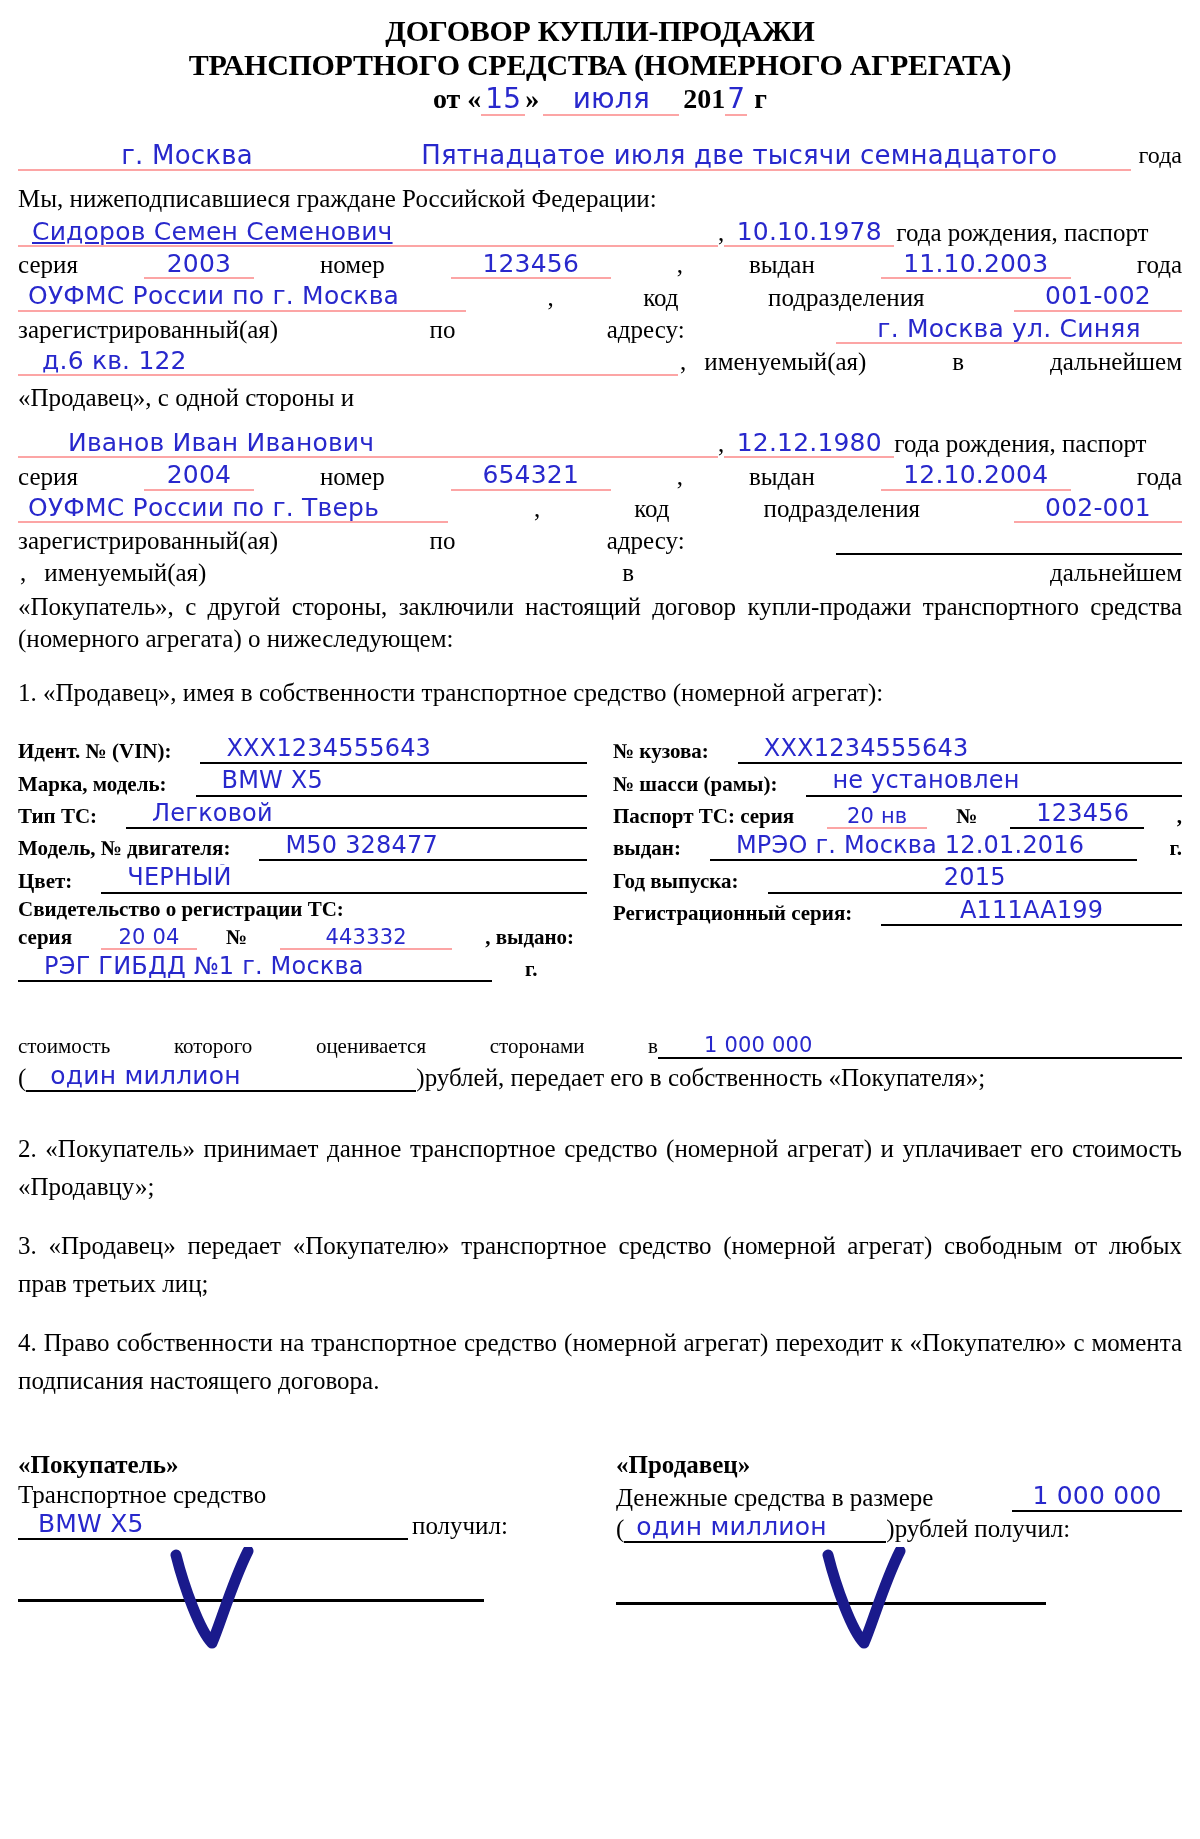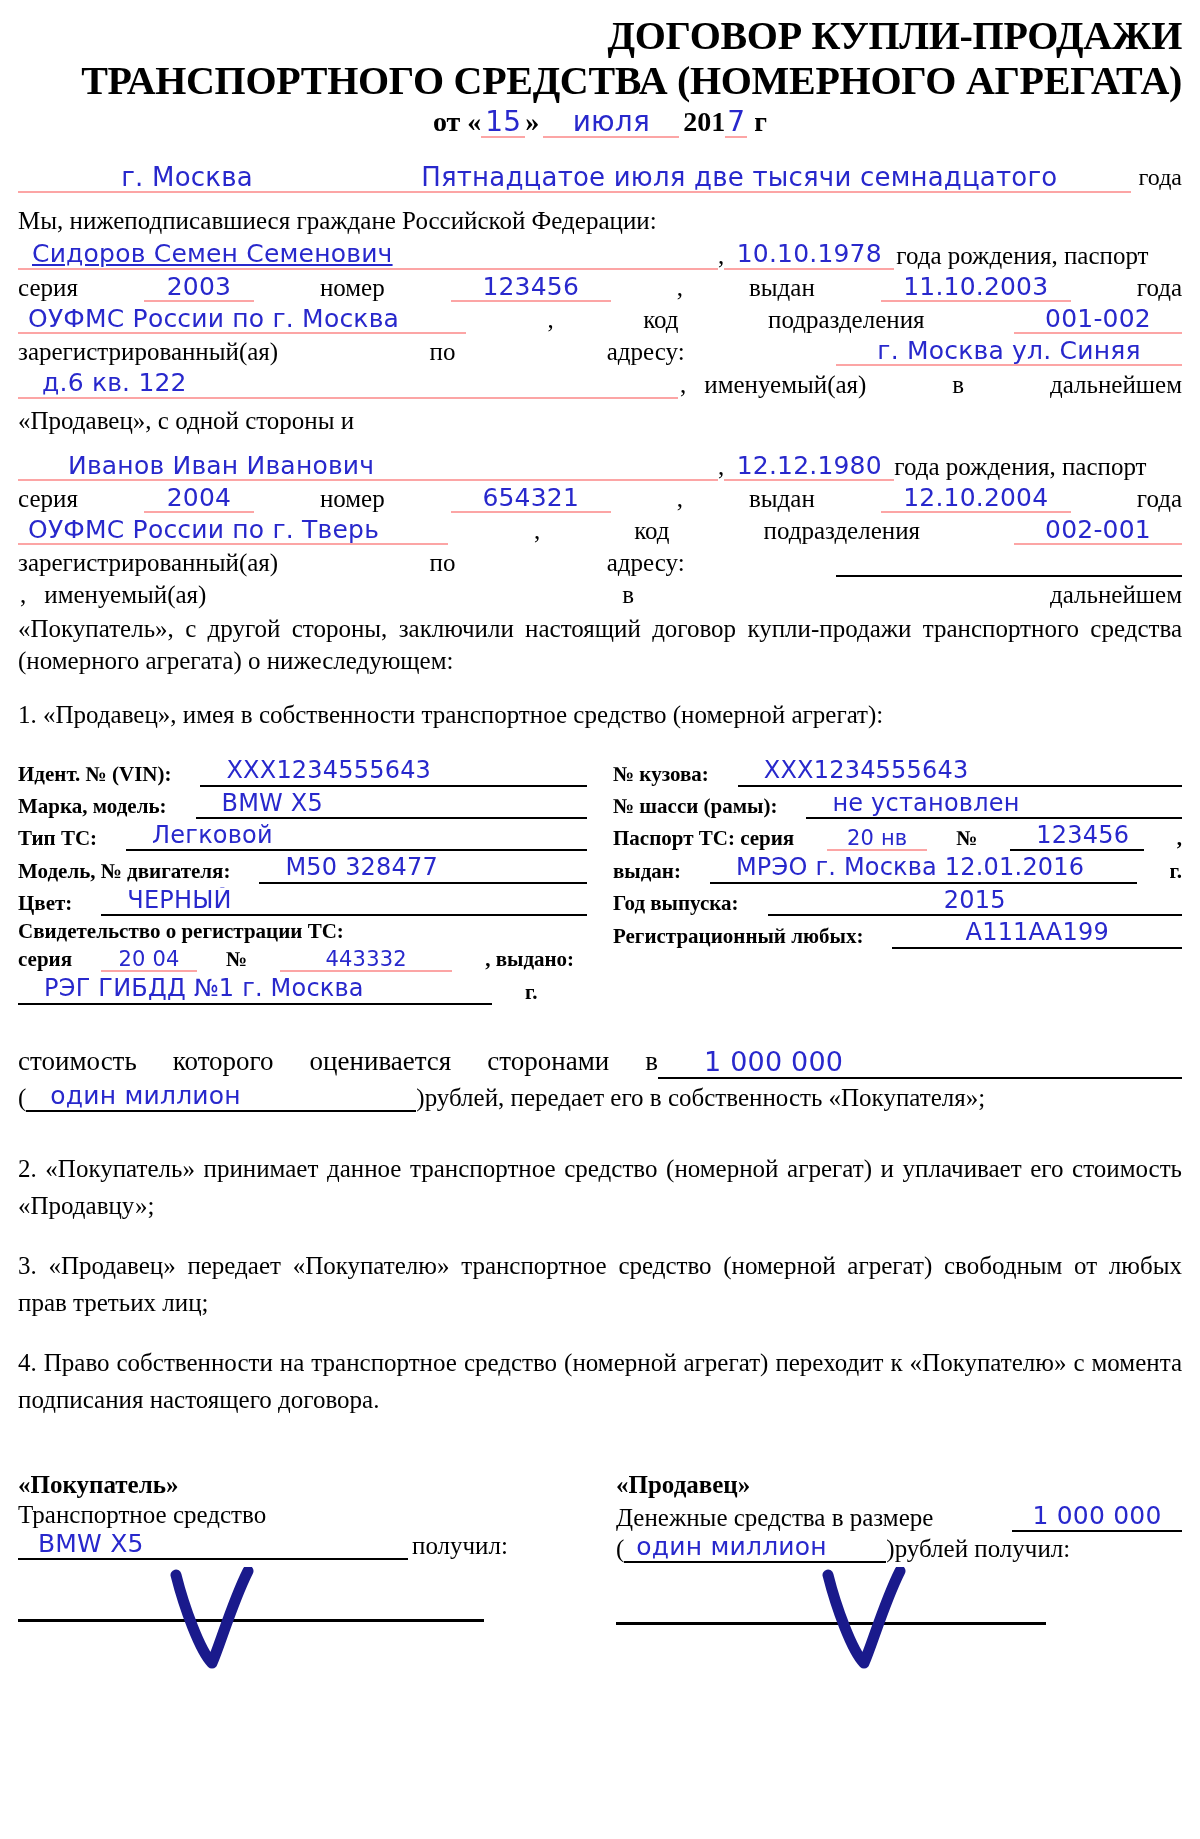--- a/index.html
+++ b/index.html
@@ -15,23 +15,23 @@
   }
   .page {
     width: 1200px;
     box-sizing: border-box;
     padding: 14px 18px 10px 18px;
     position: relative;
   }
 
   
   .title {
-    text-align: right;
+    text-align: center;
     font-weight: bold;
-    font-size: 40px;
+    font-size: 30px;
     line-height: 1.12;
     letter-spacing: -0.3px;
   }
   .title-line { display: block; white-space: nowrap; }
   .title-date {
     text-align: center;
     font-weight: bold;
     font-size: 28px;
     margin-top: 2px;
     white-space: nowrap;
@@ -144,21 +144,23 @@
     line-height: 1.1;
     padding-bottom: 1px;
     overflow: hidden;
   }
   .veh-row .vfill.left { text-align: left; padding-left: 26px; }
   .veh-row .tail { font-weight: bold; padding-left: 4px; }
 
   
   .price-row {
     display: flex;
-    font-size: 27px;
+    align-items: flex-end;
+    font-size: 21px;
+    margin-top: 10px;
   }
   .price-label {
     width: 640px;
     display: flex;
     justify-content: space-between;
   }
 
   
   .sig-wrap {
     display: flex;
@@ -359,21 +361,21 @@
       <div class="veh-row">
         <span class="vlbl">выдан:</span>
         <span class="vfill fill left">МРЭО г. Москва 12.01.2016</span>
         <span class="tail">г.</span>
       </div>
       <div class="veh-row">
         <span class="vlbl">Год выпуска:</span>
         <span class="vfill fill">2015</span>
       </div>
       <div class="veh-row">
-        <span class="vlbl">Регистрационный любых:</span>
+        <span class="vlbl">Регистрационный серия:</span>
         <span class="vfill fill">A111AA199</span>
       </div>
     </div>
 
   </div>
 
   <div class="gap-lg"></div>
 
   <div class="price-row">
     <span class="price-label">

